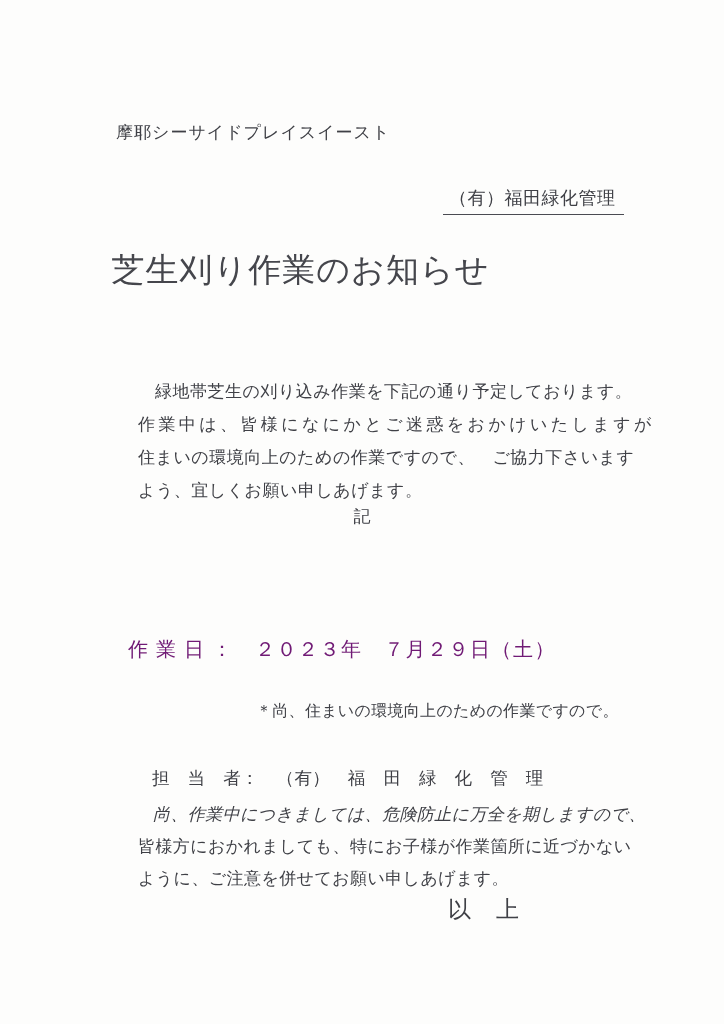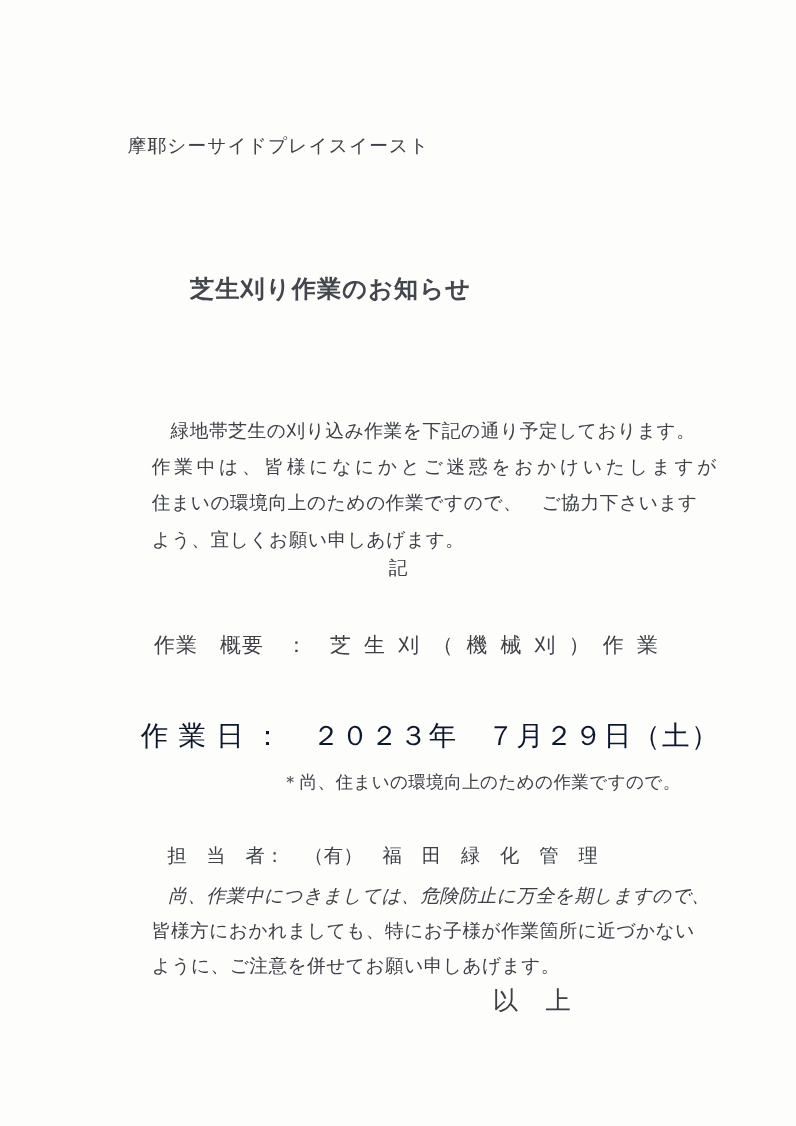--- a/index.html
+++ b/index.html
@@ -18,60 +18,58 @@
   .recipient2 {
     left:116px; top:153px; font-size:17px; letter-spacing:1px;
     padding:0 10px 4px 0; border-bottom:1.5px solid #4a4b52;
   }
   .sender {
     left:443px; top:186px; font-size:18px; letter-spacing:0.5px;
     padding:0 8px 4px 6px; border-bottom:1.5px solid #4a4b52;
   }
   .title {
     left:0; top:248px; width:601px; text-align:center;
-    font-size:22px; font-weight:bold; letter-spacing:1px; margin:0;
+    font-size:33px; font-weight:normal; letter-spacing:1px; margin:0;
     color:#45464c;
   }
   .intro { left:138px; top:345px; font-size:17px; line-height:33px; letter-spacing:0.5px; }
   .intro .indent { text-indent:17px;margin-top:30px; }
   .intro .spread { letter-spacing:3.4px; }
   .record { left:0; top:505px; width:724px; text-align:center; font-size:17px; }
   .overview { left:140px; top:574px; font-size:19px; }
   .overview .ov-label { letter-spacing:1px; }
   .overview .ov-value { margin-left:20px; letter-spacing:12px; }
-  .workdate { left:128px; top:652px; font-size:25px; letter-spacing:1.5px; color:#0f172a; }
+  .workdate { left:128px; top:636px; font-size:20px; letter-spacing:1.5px; color:#701a75; }
   .rain { left:256px; top:701px; font-size:16px; letter-spacing:0.3px; }
   .staff { left:152px; top:766px; font-size:17.5px; letter-spacing:0.3px; }
   .caution { left:138px; top:799px; font-size:17px; line-height:32px; letter-spacing:0.4px; }
   .caution .indent { text-indent:15px;font-style:italic; }
   .closing { left:448px; top:894px; font-size:23px; letter-spacing:1px; }
 </style>
 </head>
 <body>
 
 <div class="page">
 
   <div class="abs recipient1">摩耶シーサイドプレイスイースト</div>
 
 
+  <div class="abs sender">（有）福田緑化管理</div>
 
   <h1 class="abs title">芝生刈り作業のお知らせ</h1>
 
   <div class="abs intro">
     <div class="indent">緑地帯芝生の刈り込み作業を下記の通り予定しております。</div>
     <div class="spread">作業中は、皆様になにかとご迷惑をおかけいたしますが</div>
     <div>住まいの環境向上のための作業ですので、　ご協力下さいます</div>
     <div>よう、宜しくお願い申しあげます。</div>
   </div>
 
   <div class="abs record">記</div>
 
-  <div class="abs overview">
-    <span class="ov-label">作業　概要　：</span><span class="ov-value">芝生刈（機械刈）作業</span>
-  </div>
 
   <div class="abs workdate">作 業 日 ：　２０２３年　７月２９日（土）</div>
 
   <div class="abs rain">＊尚、住まいの環境向上のための作業ですので。</div>
 
   <div class="abs staff">担　当　者：　（有）　福　田　緑　化　管　理</div>
 
   <div class="abs caution">
     <div class="indent">尚、作業中につきましては、危険防止に万全を期しますので、</div>
     <div>皆様方におかれましても、特にお子様が作業箇所に近づかない</div>

